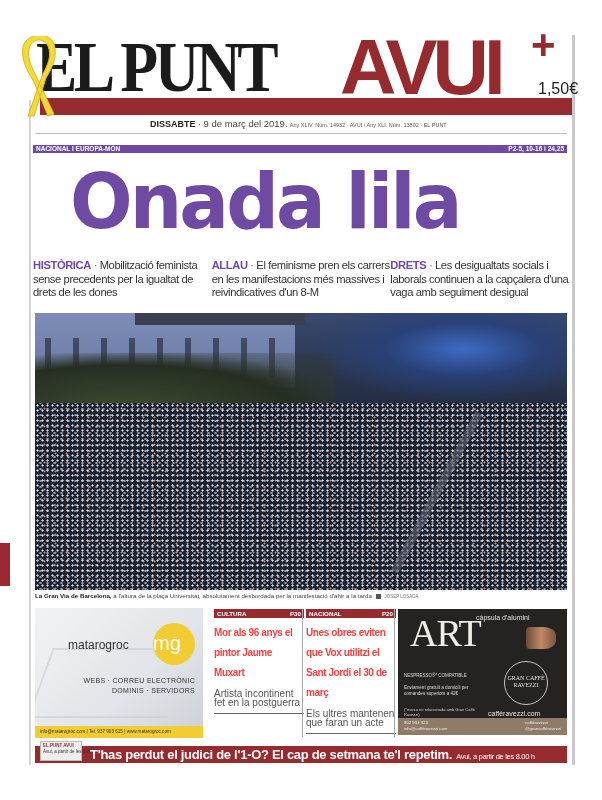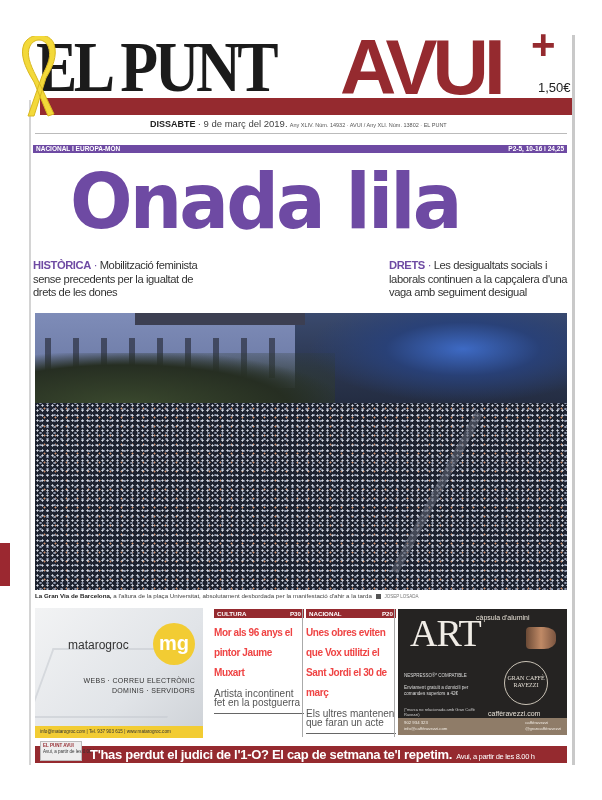--- a/index.html
+++ b/index.html
@@ -8,21 +8,21 @@
 
   .page-right-border { position: absolute; left: 572px; top: 35px; width: 3px; height: 730px; background: #c9c9c9; }
   .page-left-border { position: absolute; left: 29px; top: 100px; width: 2px; height: 665px; background: #d4d4d4; }
   .left-red-mark { position: absolute; left: 0; top: 543px; width: 10px; height: 43px; background: #9b2830; }
 
   
   .masthead { position: absolute; left: 0; top: 30px; width: 602px; height: 85px; }
   .mast-elpunt { position: absolute; left: 36px; top: 2px; font-family: "Liberation Serif", serif; font-weight: bold; font-size: 72px; letter-spacing: -4px; color: #1b1b1b; line-height: 70px; transform: scaleX(0.86); transform-origin: left; }
   .mast-avui { position: absolute; left: 340px; top: 2px; font-family: "Liberation Sans", sans-serif; font-weight: bold; font-size: 78px; letter-spacing: -5px; color: #952a2f; line-height: 70px; transform: scaleX(1.0); transform-origin: left; }
   .mast-plus { position: absolute; left: 531px; top: -6px; font-size: 42px; font-weight: bold; color: #952a2f; line-height: 42px; }
-  .mast-price { position: absolute; left: 538px; top: 50px; font-size: 13px; color: #222; font-family: "Liberation Sans", sans-serif; }
+  .mast-price { position: absolute; left: 538px; top: 50px; font-size: 16px; color: #222; font-family: "Liberation Sans", sans-serif; }
   .mast-bar { position: absolute; left: 40px; top: 68px; width: 532px; height: 17px; background: #952a2f; }
 
   .ribbon { position: absolute; left: 8px; top: 36px; width: 62px; height: 82px; }
 
   .dateline { position: absolute; left: 150px; top: 118px; font-size: 8px; color: #333; white-space: nowrap; }
   .dateline .day { font-weight: bold; font-size: 9px; color: #222; }
   .dateline .date { font-size: 9.5px; color: #444; }
   .dateline .meta { font-size: 5.5px; color: #555; }
   .dateline-rule { position: absolute; left: 35px; top: 133px; width: 532px; height: 1px; background: #bbb; }
 
@@ -57,21 +57,21 @@
 
   .caption { position: absolute; left: 35px; top: 592px; font-size: 6.2px; color: #444; white-space: nowrap; }
   .caption .lead { font-weight: bold; color: #222; }
   .caption .credit { font-size: 4.5px; color: #777; }
   .caption .sq { display: inline-block; width: 5px; height: 5px; background: #555; vertical-align: middle; margin: 0 2px; }
 
   
   .ad-mataro { position: absolute; left: 35px; top: 608px; width: 168px; height: 130px; background: linear-gradient(135deg, #f2f3f4 0%, #e1e4e8 60%, #cdd1d6 100%); overflow: hidden; }
   .ad-mataro .laptop { position: absolute; left: 5px; top: 40px; width: 140px; height: 70px; border: 2px solid #c8ccd2; border-right: none; transform: skewX(-20deg); opacity: 0.6; }
   .ad-mataro .brand { position: absolute; left: 33px; top: 30px; font-size: 12px; color: #333; }
-  .ad-mataro .logo { position: absolute; left: 118px; top: 15px; width: 42px; height: 42px; border-radius: 50%; background: #f2cc33; color: #fff; font-weight: bold; font-size: 20px; text-align: center; line-height: 40px; }
+  .ad-mataro .logo { position: absolute; left: 118px; top: 15px; width: 42px; height: 42px; border-radius: 50%; background: #f2cc33; color: #fff; font-weight: normal; font-size: 20px; text-align: left; line-height: 40px; }
   .ad-mataro .services { position: absolute; right: 8px; top: 68px; text-align: right; font-size: 7px; color: #333; line-height: 10px; letter-spacing: 0.3px; }
   .ad-mataro .contact { position: absolute; left: 0; bottom: 0; width: 100%; height: 12px; background: #f2cc33; font-size: 4.6px; color: #333; line-height: 12px; padding-left: 5px; white-space: nowrap; }
 
   .story { position: absolute; top: 609px; width: 90px; }
   .story .tag { height: 9px; background: #952a2f; color: #fff; font-size: 6.2px; font-weight: bold; line-height: 9px; padding: 0 3px; display: flex; justify-content: space-between; }
   .story h2 { font-size: 10px; line-height: 20px; font-weight: bold; color: #ef4444; margin-top: 5px; letter-spacing: -0.4px; }
   .story p { font-size: 10px; line-height: 9px; color: #555; margin-top: 6px; }
   .story .rule { height: 1px; background: #666; margin-top: 6px; }
   .story-1 { left: 214px; }
   .story-2 { left: 306px; }
@@ -124,20 +124,23 @@
 <div class="section-bar">
   <span>NACIONAL I EUROPA-MÓN</span>
   <span>P2-5, 10-16 i 24,25</span>
 </div>
 
 <h1 class="headline">Onada lila</h1>
 
 <div class="subheads">
   <div class="subhead">
     <span class="kicker">HISTÒRICA</span><span class="dot"> · </span><span>Mobilització feminista sense precedents per la igualtat de drets de les dones</span>
+  </div>
+  <div class="subhead">
+    <span class="kicker">ALLAU</span><span class="dot"> · </span><span>El feminisme pren els carrers en les manifestacions més massives i reivindicatives d'un 8-M</span>
   </div>
   <div class="subhead">
     <span class="kicker">DRETS</span><span class="dot"> · </span><span>Les desigualtats socials i laborals continuen a la capçalera d'una vaga amb seguiment desigual</span>
   </div>
 </div>
 
 <div class="photo" title="Aerial night view of the crowd on Gran Via de Barcelona">
   <div class="sky"></div>
   <div class="building"></div>
   <div class="windows"></div>

